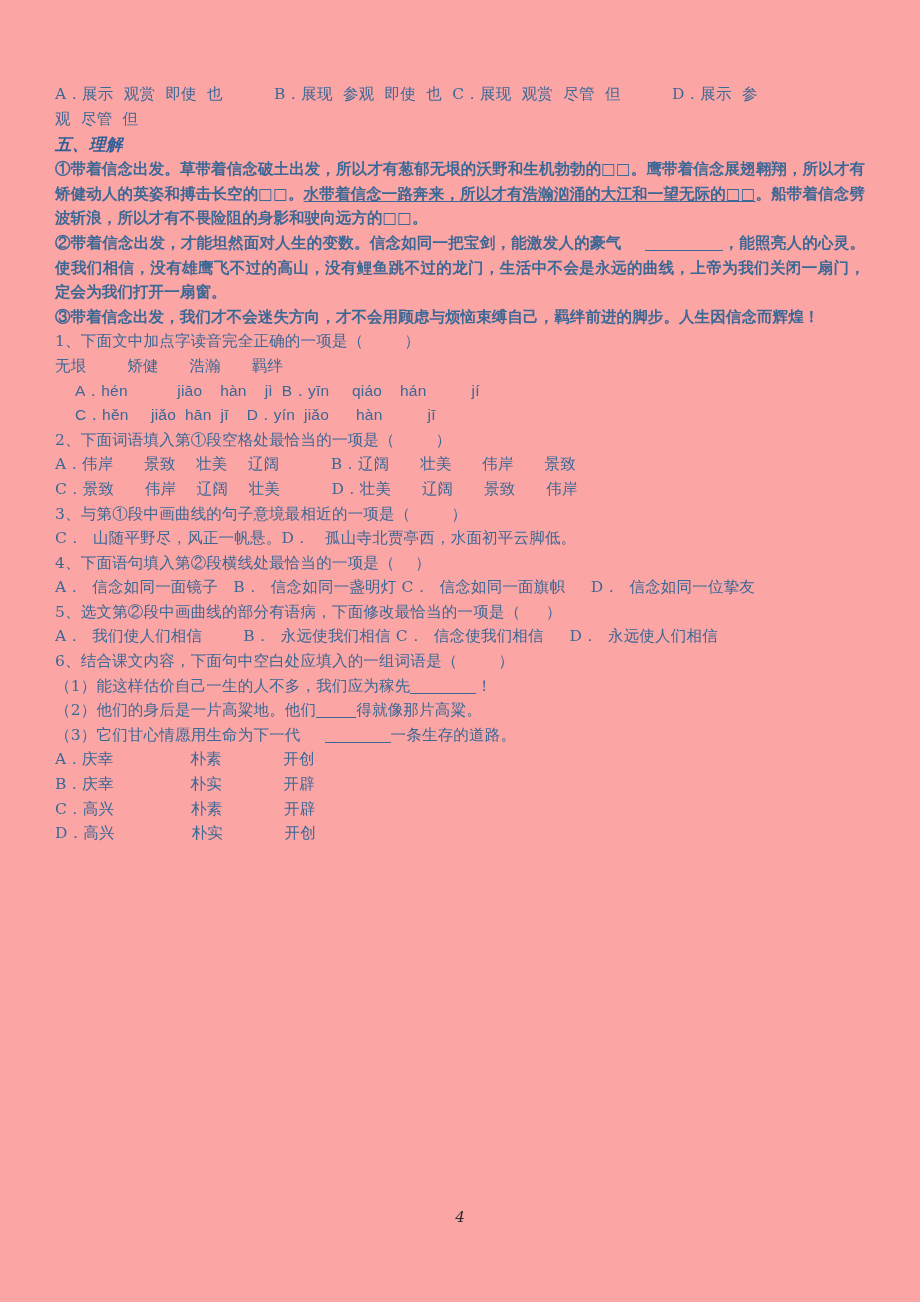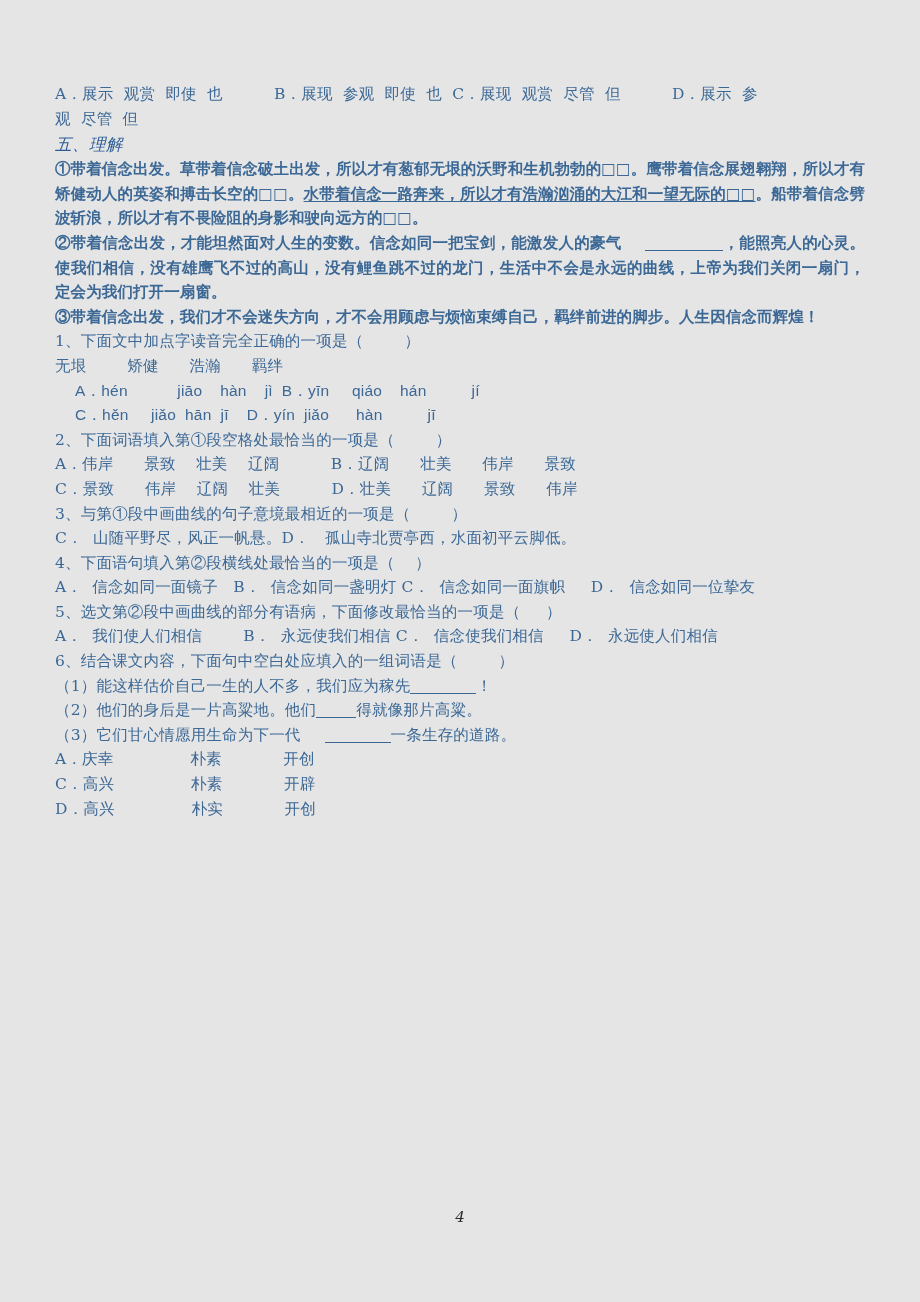--- a/index.html
+++ b/index.html
@@ -15,21 +15,21 @@
     font-family: "DejaVu Serif", "Liberation Serif", serif;
     color: #38608f;
     overflow: hidden;
   }
   .page {
     position: absolute;
     left: 0;
     top: 0;
     width: 920px;
     height: 1302px;
-    background: #e5e5e5;
+    background: #fca5a5;
   }
   .content {
     position: absolute;
     left: 55px;
     top: 82px;
     width: 810px;
   }
   .line {
     font-size: 15.5px;
     line-height: 24.6px;
@@ -42,21 +42,21 @@
     line-height: 24.6px;
     color: #3c6896;
     text-align: justify;
     text-justify: inter-ideograph;
     letter-spacing: 0.1px;
     font-weight: bold;
   }
   .section-title {
     font-size: 16.5px;
     line-height: 25px;
-    font-weight: normal;
+    font-weight: bold;
     font-style: italic;
     color: #2f5e96;
     letter-spacing: 0.5px;
     margin-top: 1px;
   }
   .underline {
     text-decoration: underline;
     text-underline-offset: 2px;
   }
   .blank-lg {
@@ -148,19 +148,20 @@
 
     <div class="q-line">6、结合课文内容，下面句中空白处应填入的一组词语是（        ）</div>
 
     <div class="q-line"><span>（1）能这样估价自己一生的人不多，我们应为稼先</span><span class="blank-md"></span><span>！</span></div>
 
     <div class="q-line"><span>（2）他们的身后是一片高粱地。他们</span><span class="blank-sm"></span><span>得就像那片高粱。</span></div>
 
     <div class="q-line"><span>（3）它们甘心情愿用生命为下一代</span><span class="blank-gap"></span><span class="blank-md"></span><span>一条生存的道路。</span></div>
 
     <div class="opt-line">A．庆幸               朴素            开创</div>
+    <div class="opt-line">B．庆幸               朴实            开辟</div>
     <div class="opt-line">C．高兴               朴素            开辟</div>
     <div class="opt-line">D．高兴               朴实            开创</div>
 
   </div>
 
   <div class="page-number">4</div>
 </div>
 
 </body></html>

